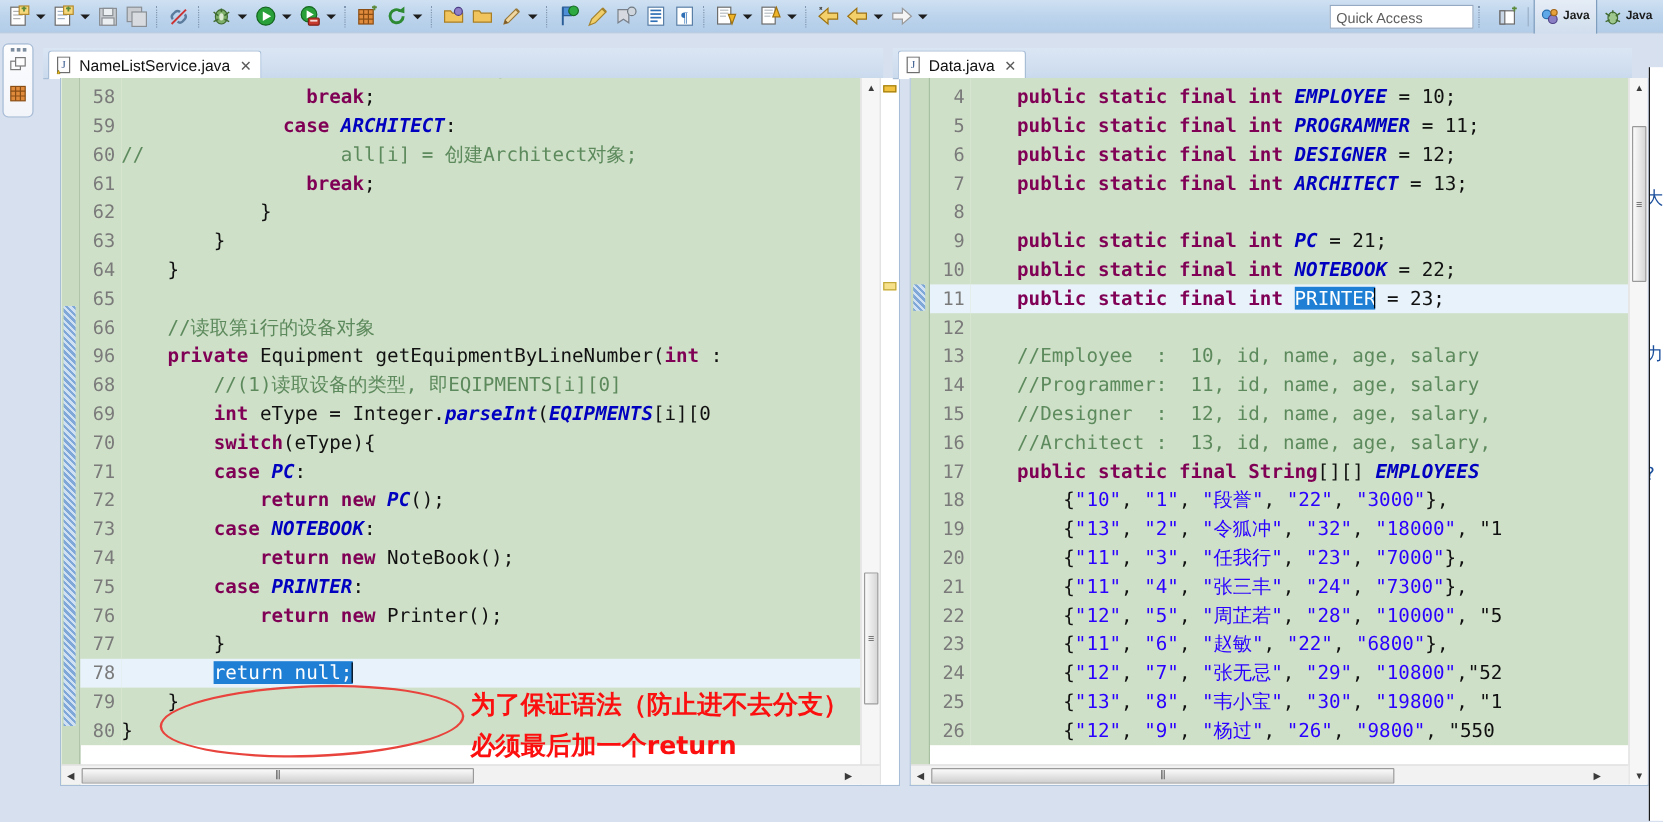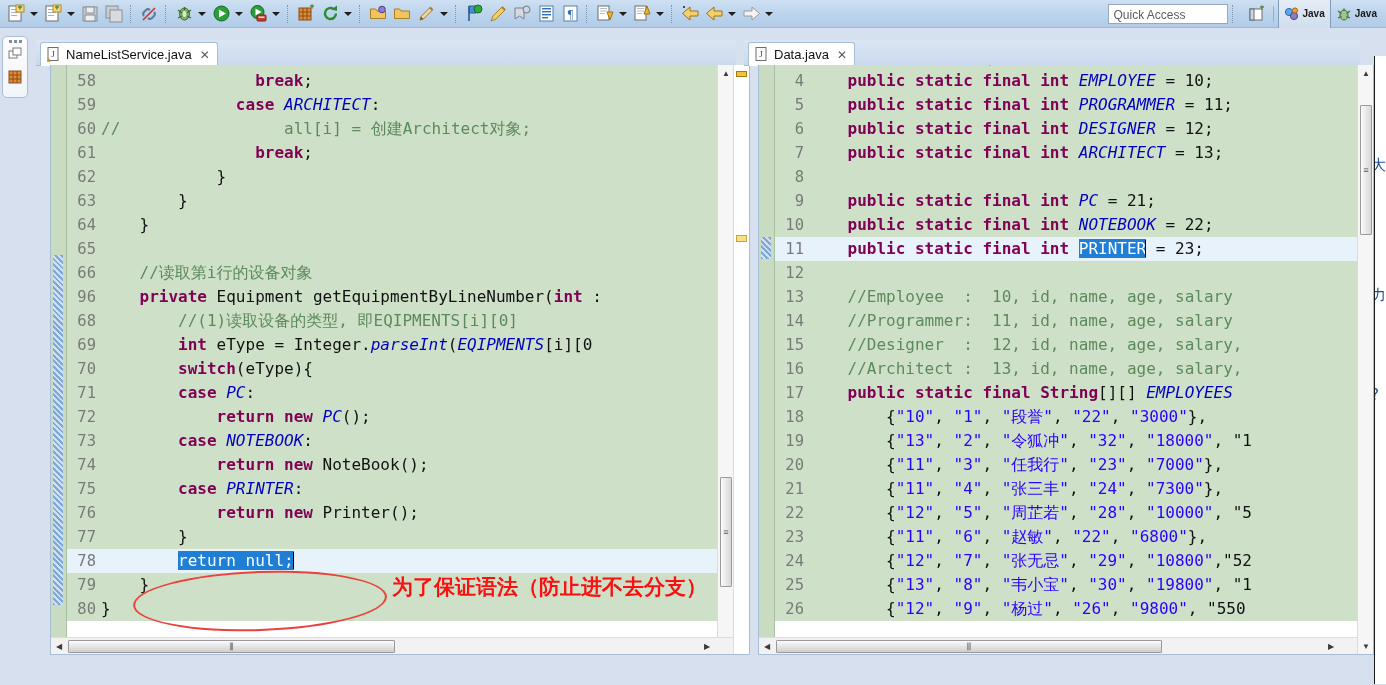--- a/index.html
+++ b/index.html
@@ -132,21 +132,21 @@
     color: #111;
   }
   .cline { height: 24px; line-height: 24px; }
   .lnum { height: 24px; line-height: 24px; padding-right: 5px; position: relative; }
   .lnum.fold::after {
     content: "⊖"; position: absolute; right: -11px; top: 0;
     font-size: 11px; color: #4e7a4e;
   }
   .kw   { color: #7f0055; font-weight: bold; }
   .cmt  { color: #5d8a5d; }
-  .fld  { color: #0000c0; font-style: italic; font-weight: normal; }
+  .fld  { color: #0000c0; font-style: italic; font-weight: bold; }
   .str  { color: #2a00ff; }
   .sel-line { background: #e8f2fb; }
   .sel-txt  { background: #1f7fd4; color: #ffffff; }
   .caret { display: inline-block; width: 1px; height: 17px; background: #000;
            vertical-align: -3px; margin-left: -1px; }
 
   
   .vscroll {
     position: absolute; right: 16px; top: 0; width: 16px; height: 100%;
     background: #f6f6f6; border-left: 1px solid #dcdcdc;
@@ -630,20 +630,21 @@
           <div class="sb-l">◀</div>
           <div class="hthumb" style="left:17px; width:386px;"></div>
           <div class="sb-r">▶</div>
         </div>
       </div>
     </div>
   </div>
 
   <div id="annot-ellipse"></div>
   <div class="annot-text" style="left:392px; top:545px;">为了保证语法（防止进不去分支）</div>
+  <div class="annot-text" style="left:392px; top:579px;">必须最后加一个return</div>
 
   <div id="right-edge">
     <div class="rpeek" style="top:100px;">大</div>
     <div class="rpeek" style="top:230px;">力</div>
     <div class="rpeek" style="top:330px;">?</div>
   </div>
 
 </div>
 
 </body></html>

